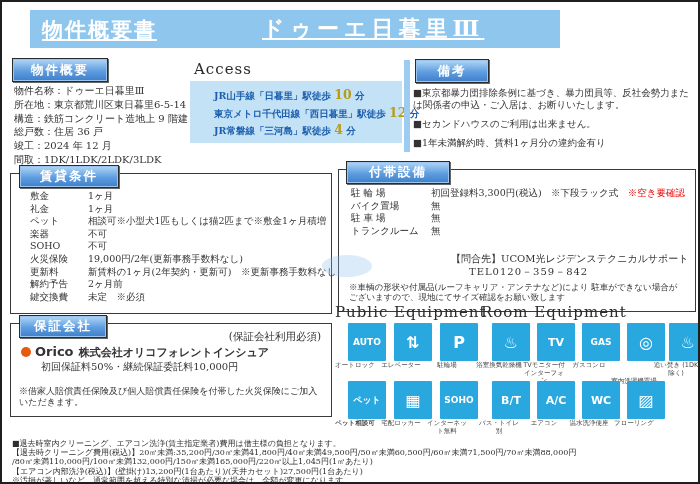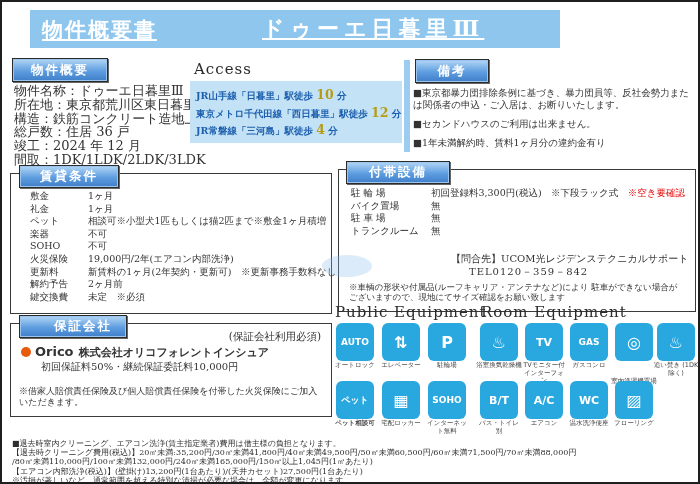--- a/index.html
+++ b/index.html
@@ -10,34 +10,34 @@
   .header-bar{position:absolute;left:28px;top:8px;width:530px;height:38px;background:#8EC6EE;}
   .doc-title{position:absolute;left:12px;top:6px;font-size:21px;font-weight:bold;color:#fff;
              text-decoration:underline;letter-spacing:2px;}
   .prop-title{position:absolute;left:232px;top:4px;font-size:22px;font-weight:bold;color:#fff;
               text-decoration:underline;letter-spacing:5px;white-space:nowrap;}
   .badge{position:absolute;display:flex;align-items:center;justify-content:center;
          color:#fff;font-weight:bold;font-size:12.5px;letter-spacing:2px;
          background:linear-gradient(180deg,#b3d7f5 0%,#5e9de0 55%,#3f7fc9 100%);
          border:1px solid #2b2b2b;box-shadow:1px 1px 0 #666, inset 0 0 0 1px #9cc4ec;}
   .box{position:absolute;border:1.5px solid #3a3a3a;background:#fff;box-sizing:border-box;}
-  .ov-lines{position:absolute;left:12px;top:82px;width:210px;font-size:13px;line-height:13.8px;
+  .ov-lines{position:absolute;left:12px;top:82px;width:210px;font-size:10px;line-height:13.8px;
             white-space:nowrap;}
   .access-head,.equip-head{position:absolute;font-size:15px;color:#2a2a2a;letter-spacing:1px;}
   .access-box{position:absolute;left:188px;top:79px;width:212px;height:62px;background:#C3E2F6;
-              padding:6px 6px;box-sizing:border-box;}
+              padding:6px 24px;box-sizing:border-box;}
   .access-line{font-size:9.5px;font-weight:bold;color:#1D5FAE;line-height:16.5px;white-space:nowrap;}
   .access-min{font-size:12.5px;font-weight:bold;color:#B89B13;}
   .remark-item{position:absolute;width:284px;font-size:9.5px;line-height:12px;color:#333;}
   .kv-row{white-space:nowrap;font-size:9.5px;line-height:12.6px;}
   .kv-lbl{display:inline-block;vertical-align:top;}
   .alert{color:#E60000;}
-  .tile{position:absolute;width:38px;height:38px;background:#29A8E0;border-radius:6px;color:#fff;
+  .tile{position:absolute;width:38px;height:38px;background:#29A8E0;border-radius:1px;color:#fff;
         display:flex;align-items:center;justify-content:center;font-weight:bold;
-        font-family:"DejaVu Sans","Liberation Sans",sans-serif;}
+        font-family:"DejaVu Sans","Liberation Sans",sans-serif;margin-left:12px;}
   .tile-cap{position:absolute;width:46px;text-align:center;font-size:6.5px;line-height:7.5px;
             color:#444;font-family:"DejaVu Sans","Liberation Sans",sans-serif;}
   .g-sm{font-size:9px;} .g-md{font-size:11px;} .g-lg{font-size:16px;}
   .footer-line{font-size:8px;line-height:9.2px;white-space:nowrap;color:#2e2e2e;}
   .dot{display:inline-block;width:10px;height:10px;border-radius:50%;background:#E85A0C;
        vertical-align:middle;margin-right:4px;}
   .watermark{position:absolute;left:320px;top:253px;width:50px;height:22px;border-radius:50%;
              background:rgba(140,190,235,0.30);}
   .accent-bar{position:absolute;left:402px;top:58px;width:6px;height:92px;background:#9CCDF0;}
 </style>
@@ -84,40 +84,40 @@
   <div class="remark-item" style="left:411px;top:116px;">■セカンドハウスのご利用は出来ません。</div>
   <div class="remark-item" style="left:411px;top:135px;">■1年未満解約時、賃料1ヶ月分の違約金有り</div>
 
   <div class="box" style="left:8px;top:171px;width:322px;height:141px;padding-left:7px;">
     <div style="padding:16px 0 0 12px;">
       <div class="kv-row"><span class="kv-lbl" style="width:58px;">敷金</span><span>1ヶ月</span></div>
       <div class="kv-row"><span class="kv-lbl" style="width:58px;">礼金</span><span>1ヶ月</span></div>
       <div class="kv-row"><span class="kv-lbl" style="width:58px;">ペット</span><span>相談可※小型犬1匹もしくは猫2匹まで※敷金1ヶ月積増</span></div>
       <div class="kv-row"><span class="kv-lbl" style="width:58px;">楽器</span><span>不可</span></div>
       <div class="kv-row"><span class="kv-lbl" style="width:58px;">SOHO</span><span>不可</span></div>
-      <div class="kv-row"><span class="kv-lbl" style="width:58px;">火災保険</span><span>19,000円/2年(エアコン内部洗浄)</span></div>
+      <div class="kv-row"><span class="kv-lbl" style="width:58px;">火災保険</span><span>19,000円/2年(更新事務手数料なし)</span></div>
       <div class="kv-row"><span class="kv-lbl" style="width:58px;">更新料</span><span>新賃料の1ヶ月(2年契約・更新可)　※更新事務手数料なし</span></div>
       <div class="kv-row"><span class="kv-lbl" style="width:58px;">解約予告</span><span>2ヶ月前</span></div>
       <div class="kv-row"><span class="kv-lbl" style="width:58px;">鍵交換費</span><span>未定　※必須</span></div>
     </div>
   </div>
   <div class="badge" style="left:17px;top:163px;width:98px;height:21px;">
     <span>賃貸条件</span>
   </div>
 
   <div class="box" style="left:8px;top:321px;width:322px;height:94px;">
     <div style="position:absolute;right:10px;top:6px;font-size:10.5px;">(保証会社利用必須)</div>
     <div style="position:absolute;left:10px;top:17px;white-space:nowrap;">
       <span class="dot"></span><span style="font-size:13px;font-weight:bold;font-family:'DejaVu Sans','Liberation Sans',sans-serif;">Orico</span>
       <span style="font-size:11px;font-weight:bold;">株式会社オリコフォレントインシュア</span>
     </div>
     <div style="position:absolute;left:30px;top:36px;font-size:10px;">初回保証料50%・継続保証委託料10,000円</div>
     <div style="position:absolute;left:8px;top:62px;width:302px;font-size:9px;line-height:11px;">※借家人賠償責任保険及び個人賠償責任保険を付帯した火災保険にご加入いただきます。</div>
   </div>
-  <div class="badge" style="left:17px;top:313px;width:86px;height:21px;padding-left:20px;">
+  <div class="badge" style="left:17px;top:313px;width:86px;height:21px;">
     <span>保証会社</span>
   </div>
 
   <div class="box" style="left:336px;top:167px;width:358px;height:143px;">
     <div style="padding:17px 0 0 12px;">
       <div class="kv-row"><span class="kv-lbl" style="width:80px;">駐 輪 場</span><span>初回登録料3,300円(税込)　※下段ラック式　</span><span class="alert">※空き要確認</span></div>
       <div class="kv-row"><span class="kv-lbl" style="width:80px;">バイク置場</span><span>無</span></div>
       <div class="kv-row"><span class="kv-lbl" style="width:80px;">駐 車 場</span><span>無</span></div>
       <div class="kv-row"><span class="kv-lbl" style="width:80px;">トランクルーム</span><span>無</span></div>
     </div>
@@ -194,18 +194,18 @@
       <span>▨</span>
     </div>
   <div class="tile-cap" style="left:474px;top:418px;">バス・トイレ別</div>
   <div class="tile-cap" style="left:519px;top:418px;">エアコン</div>
   <div class="tile-cap" style="left:564px;top:418px;">温水洗浄便座</div>
   <div class="tile-cap" style="left:609px;top:418px;">フローリング</div>
 
   <div class="abs" style="left:10px;top:437px;width:685px;">
     <div class="footer-line">■退去時室内クリーニング、エアコン洗浄(賃主指定業者)費用は借主様の負担となります。</div>
     <div class="footer-line">【退去時クリーニング費用(税込)】20㎡未満:35,200円/30㎡未満41,800円/40㎡未満49,500円/50㎡未満60,500円/60㎡未満71,500円/70㎡未満88,000円</div>
-    <div class="footer-line">/80㎡未満110,000円/100㎡未満132,000円/240㎡未満165,000円/150㎡以上1,045円(1㎡あたり)</div>
+    <div class="footer-line">/80㎡未満110,000円/100㎡未満132,000円/150㎡未満165,000円/220㎡以上1,045円(1㎡あたり)</div>
     <div class="footer-line">【エアコン内部洗浄(税込)】(壁掛け)13,200円(1台あたり)/(天井カセット)27,500円(1台あたり)</div>
     <div class="footer-line">※汚損が著しいなど、通常範囲を超える特別な清掃が必要な場合は、金額が変更になります。</div>
   </div>
 
 </div>
 
 </body></html>

